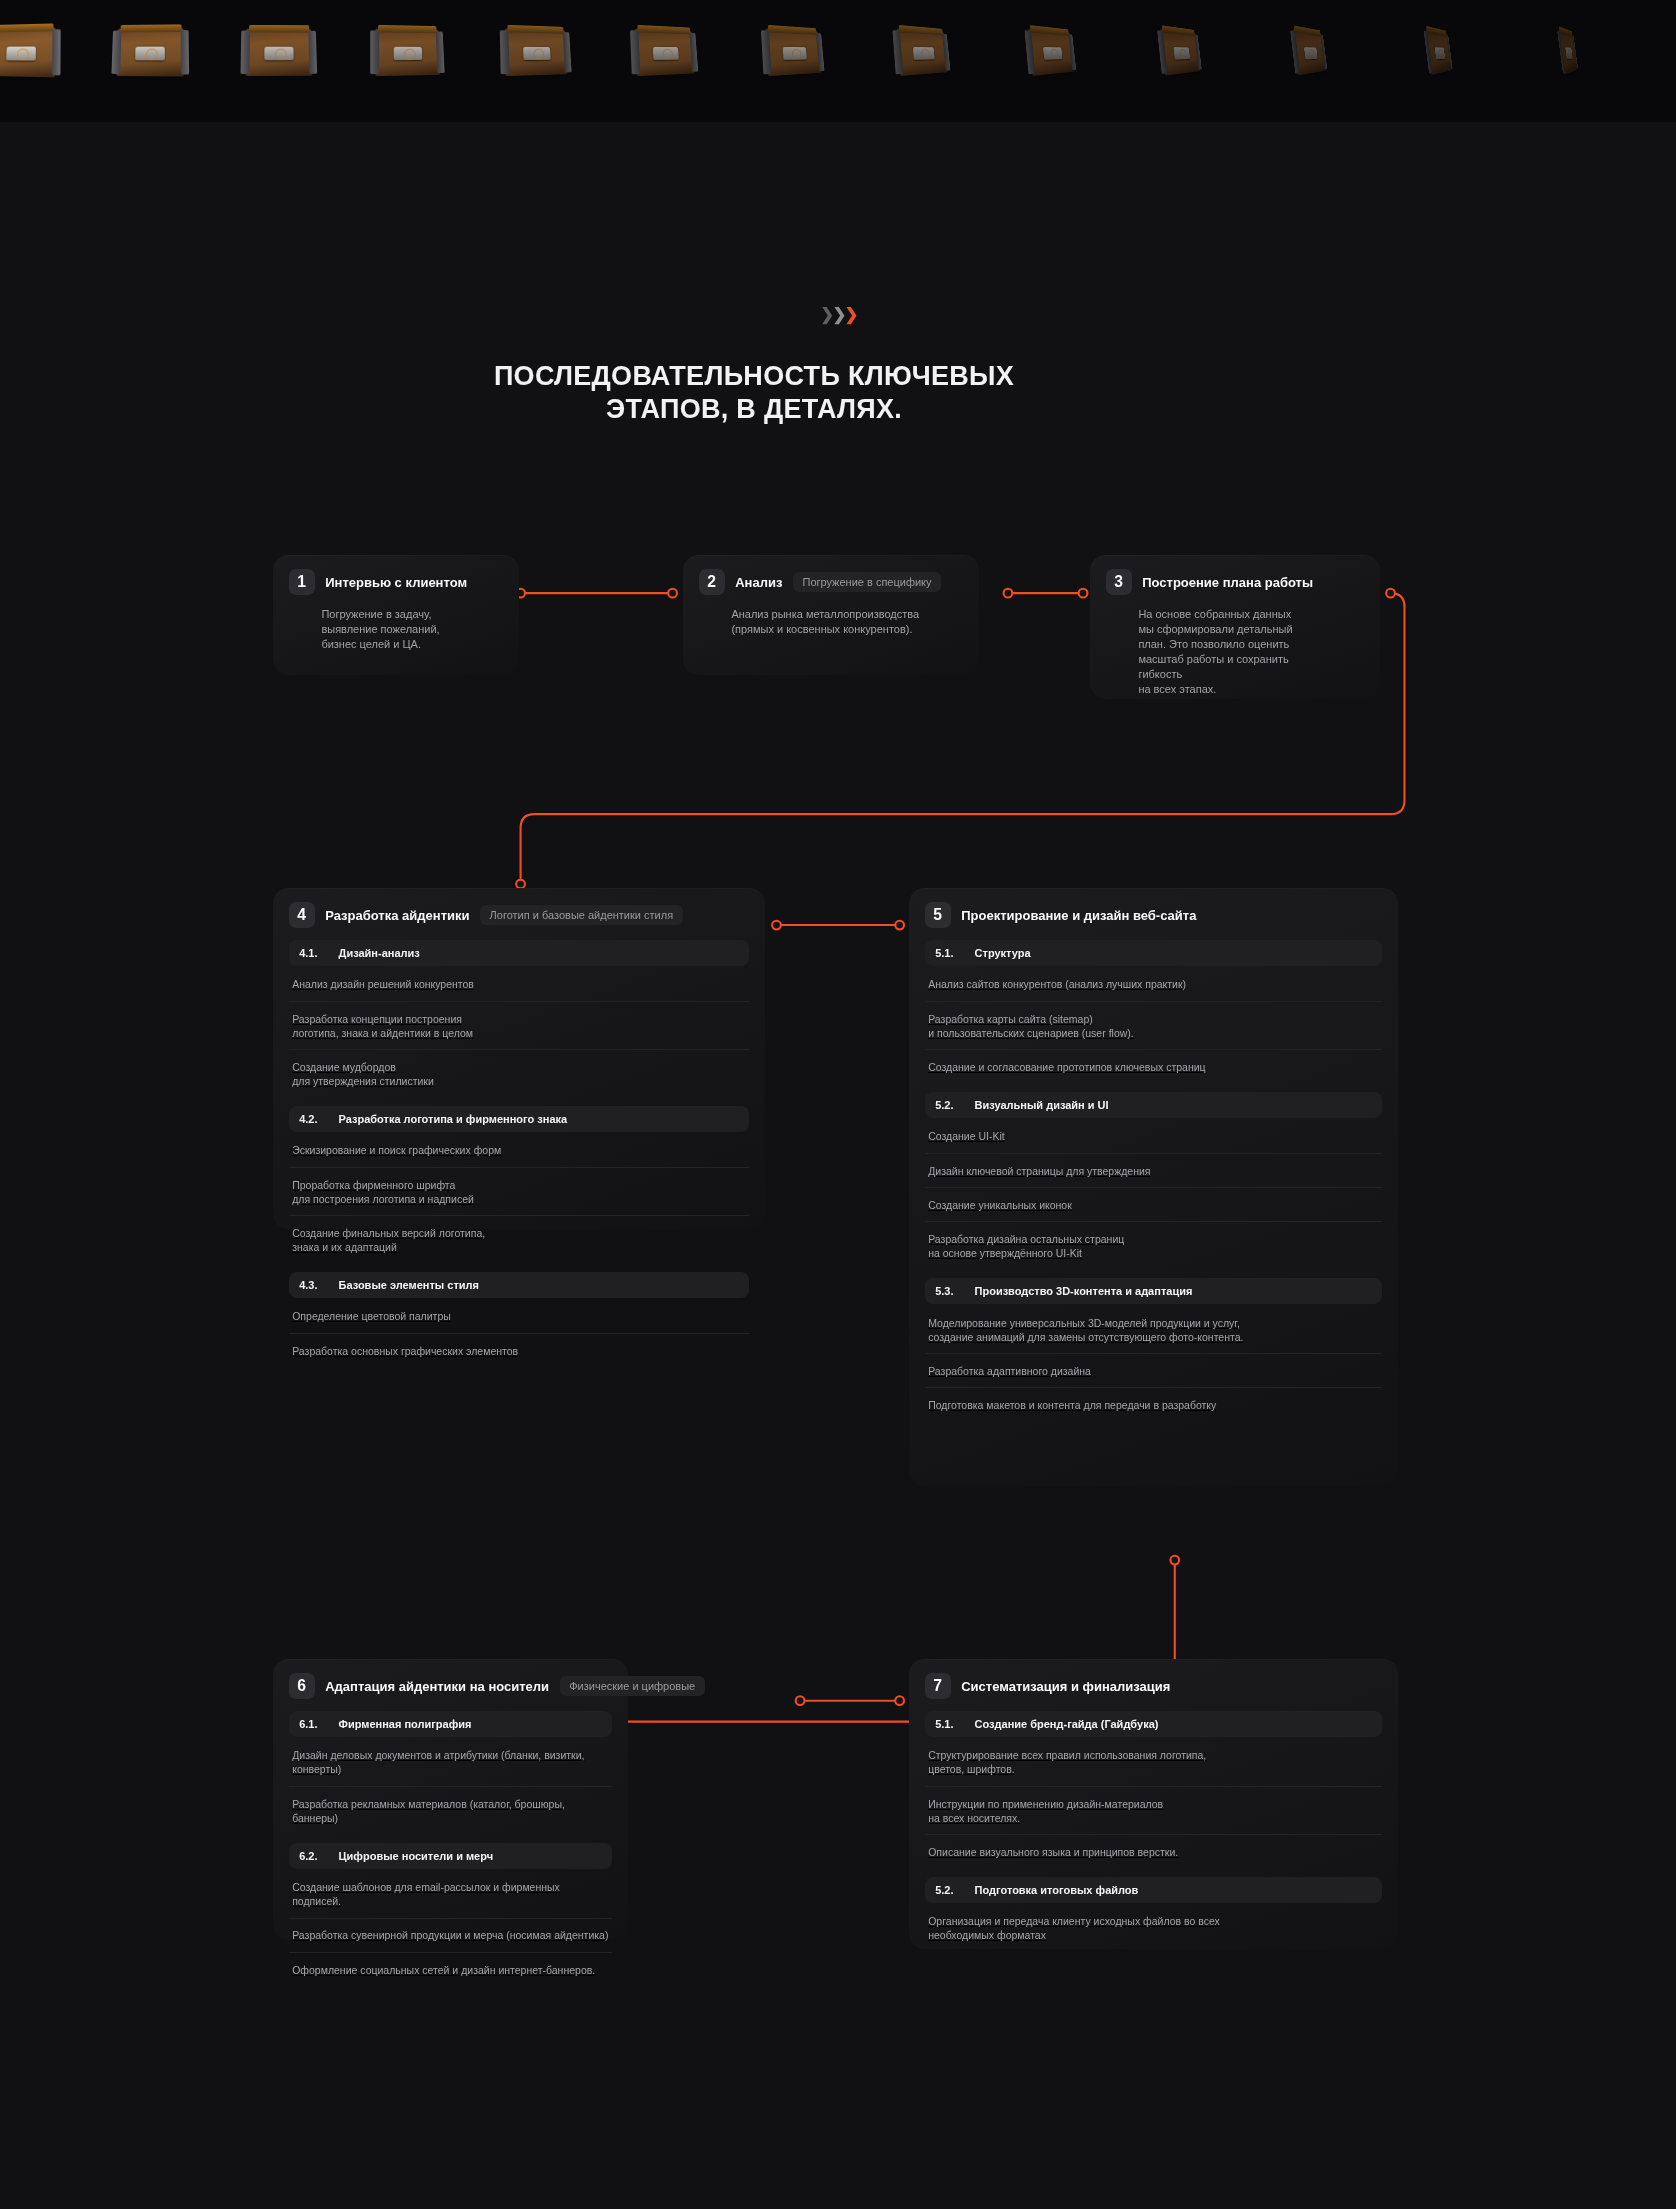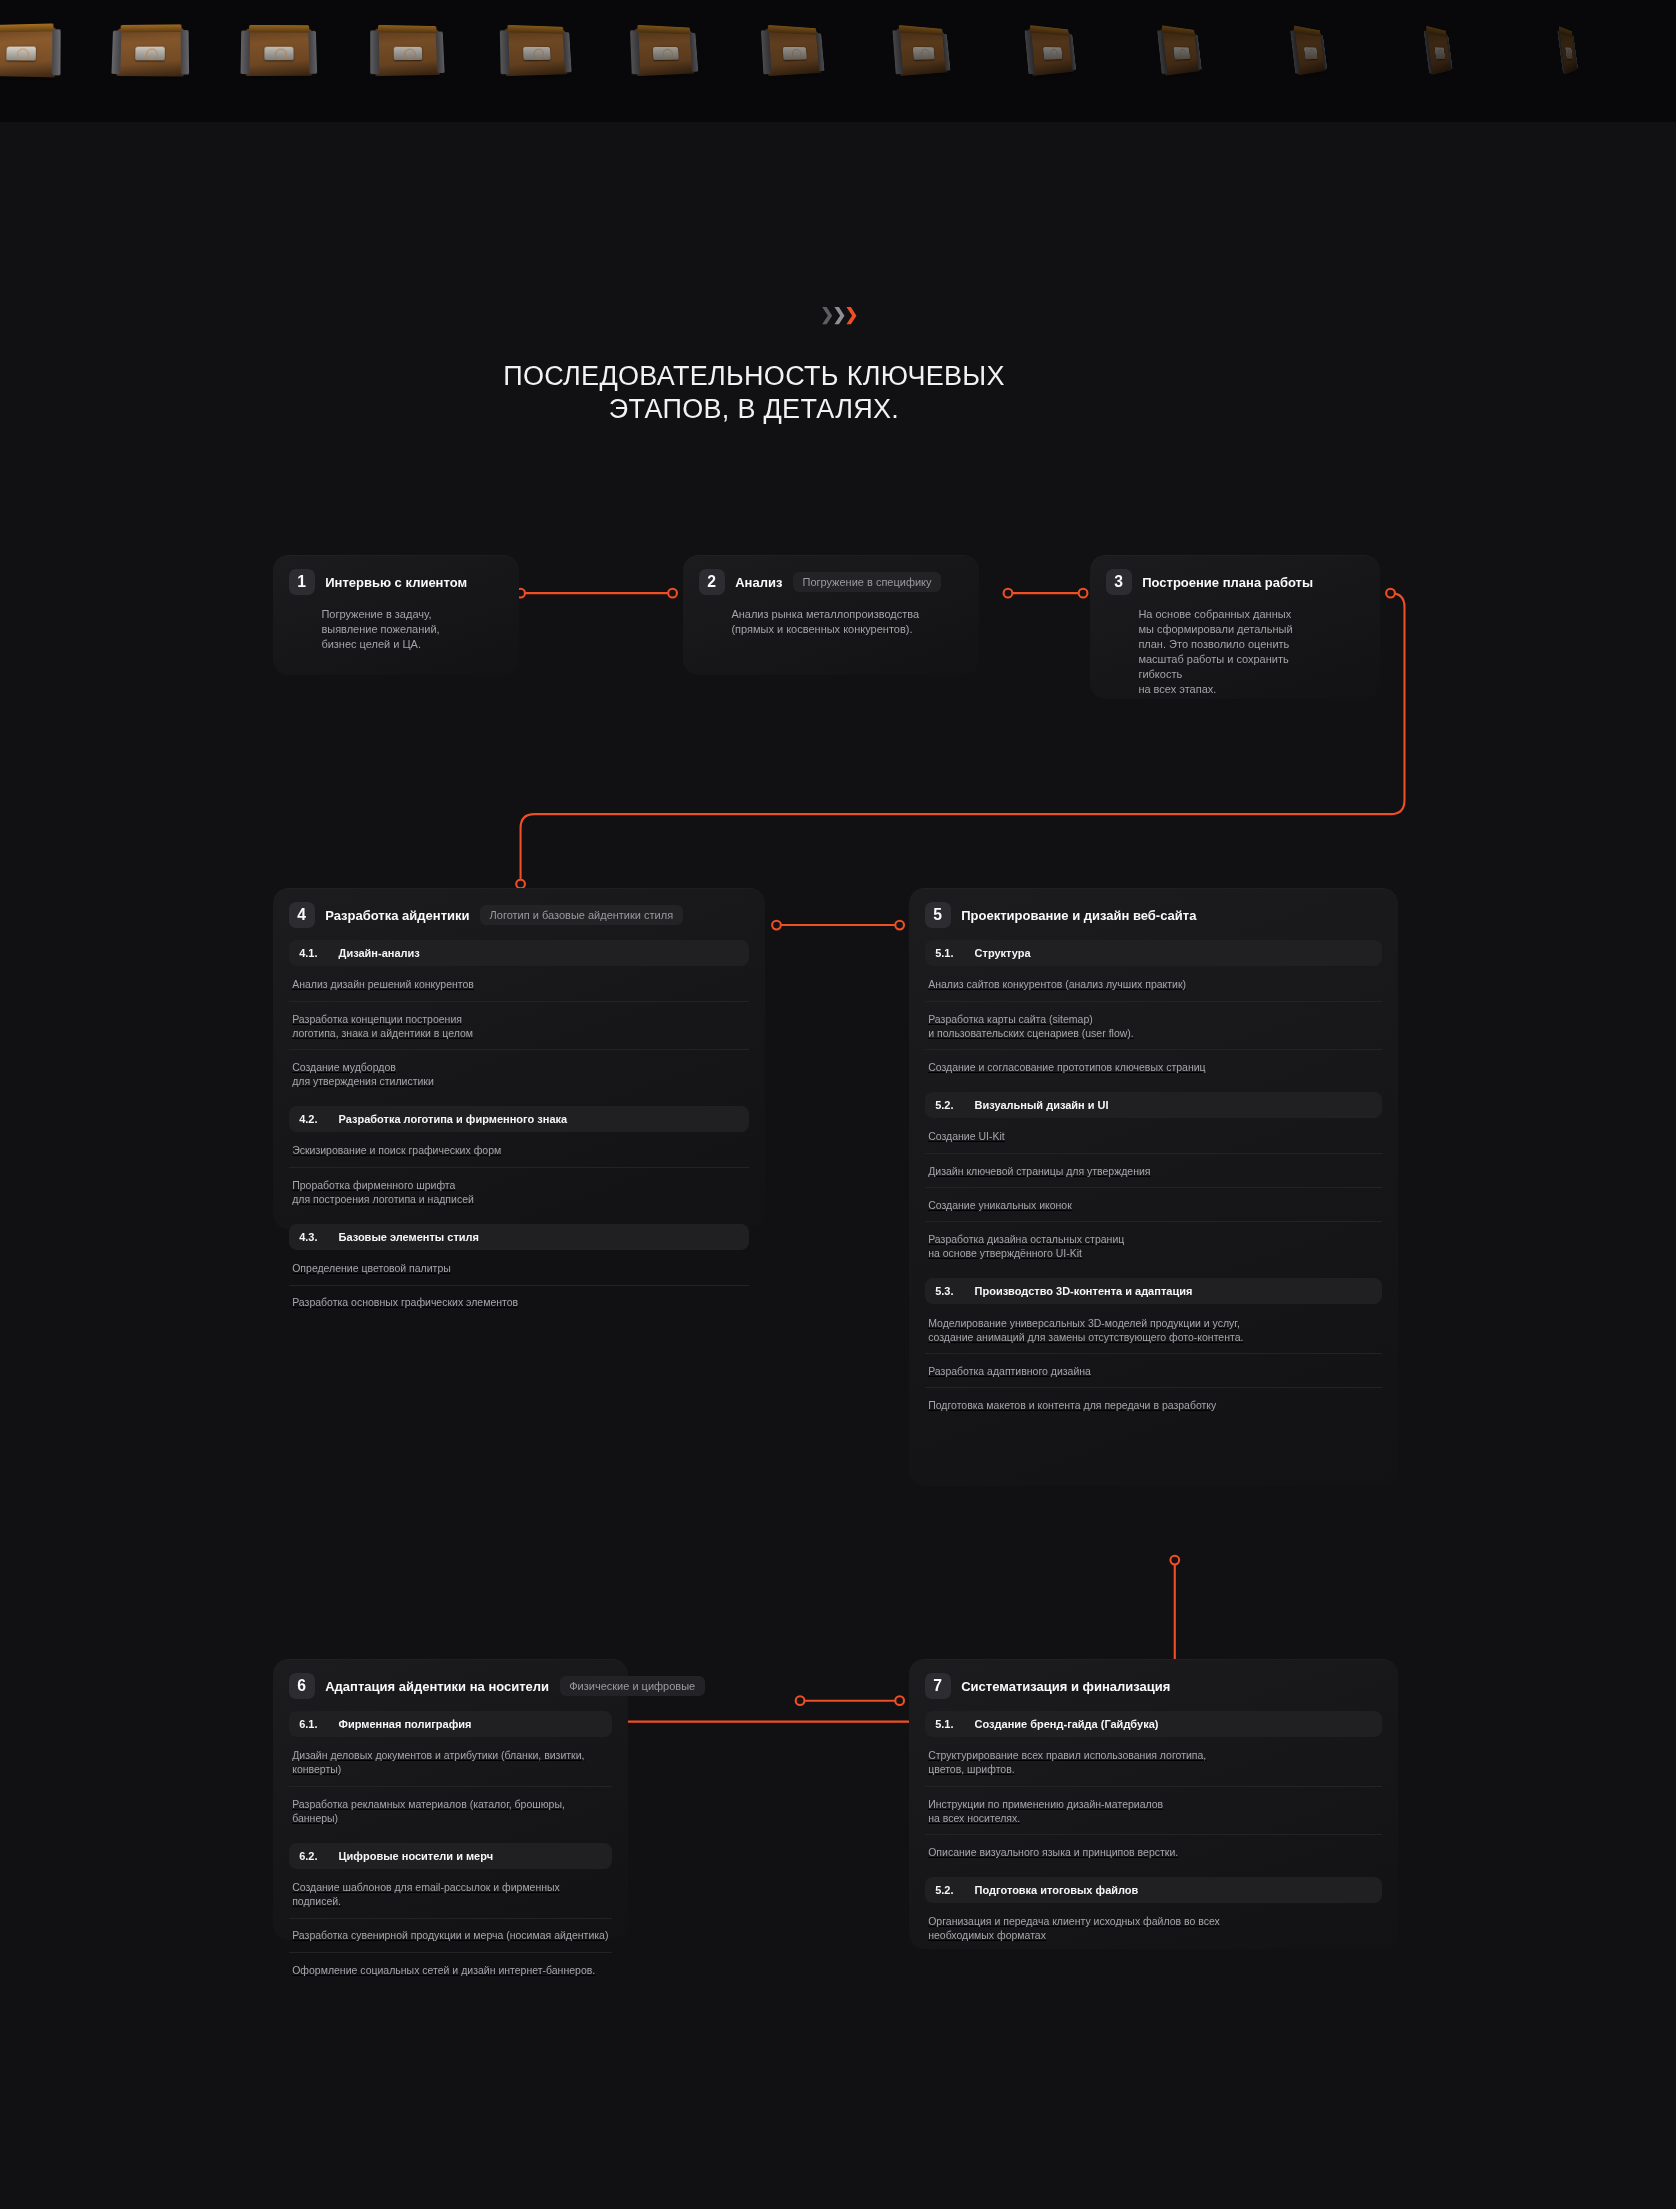--- a/index.html
+++ b/index.html
@@ -104,21 +104,21 @@
   .chev.g2 { color: #8e8e93; }
   .chev.or { color: #f04e23; }
 
   .headline {
     position: absolute;
     top: 360px; left: 0; width: 1508px;
     text-align: center;
     color: #f2f2f4;
     font-size: 27px;
     line-height: 33px;
-    font-weight: normal;
+    font-weight: bold;
     letter-spacing: 0.3px;
   }
 
   
   .wires {
     position: absolute;
     inset: 0;
     width: 1677px; height: 2210px;
     pointer-events: none;
   }
@@ -402,20 +402,22 @@
         </div>
         <div class="sub">
           <div class="sub-head">
             <span class="sub-no">4.2.</span>
             <span class="sub-name">Разработка логотипа и фирменного знака</span>
           </div>
           <ul class="sub-list">
             <li>Эскизирование и поиск графических форм</li>
             <li>Проработка фирменного шрифта
 для построения логотипа и надписей</li>
+            <li>Создание финальных версий логотипа,
+знака и их адаптаций</li>
           </ul>
         </div>
         <div class="sub">
           <div class="sub-head">
             <span class="sub-no">4.3.</span>
             <span class="sub-name">Базовые элементы стиля</span>
           </div>
           <ul class="sub-list">
             <li>Определение цветовой палитры</li>
             <li>Разработка основных графических элементов</li>

